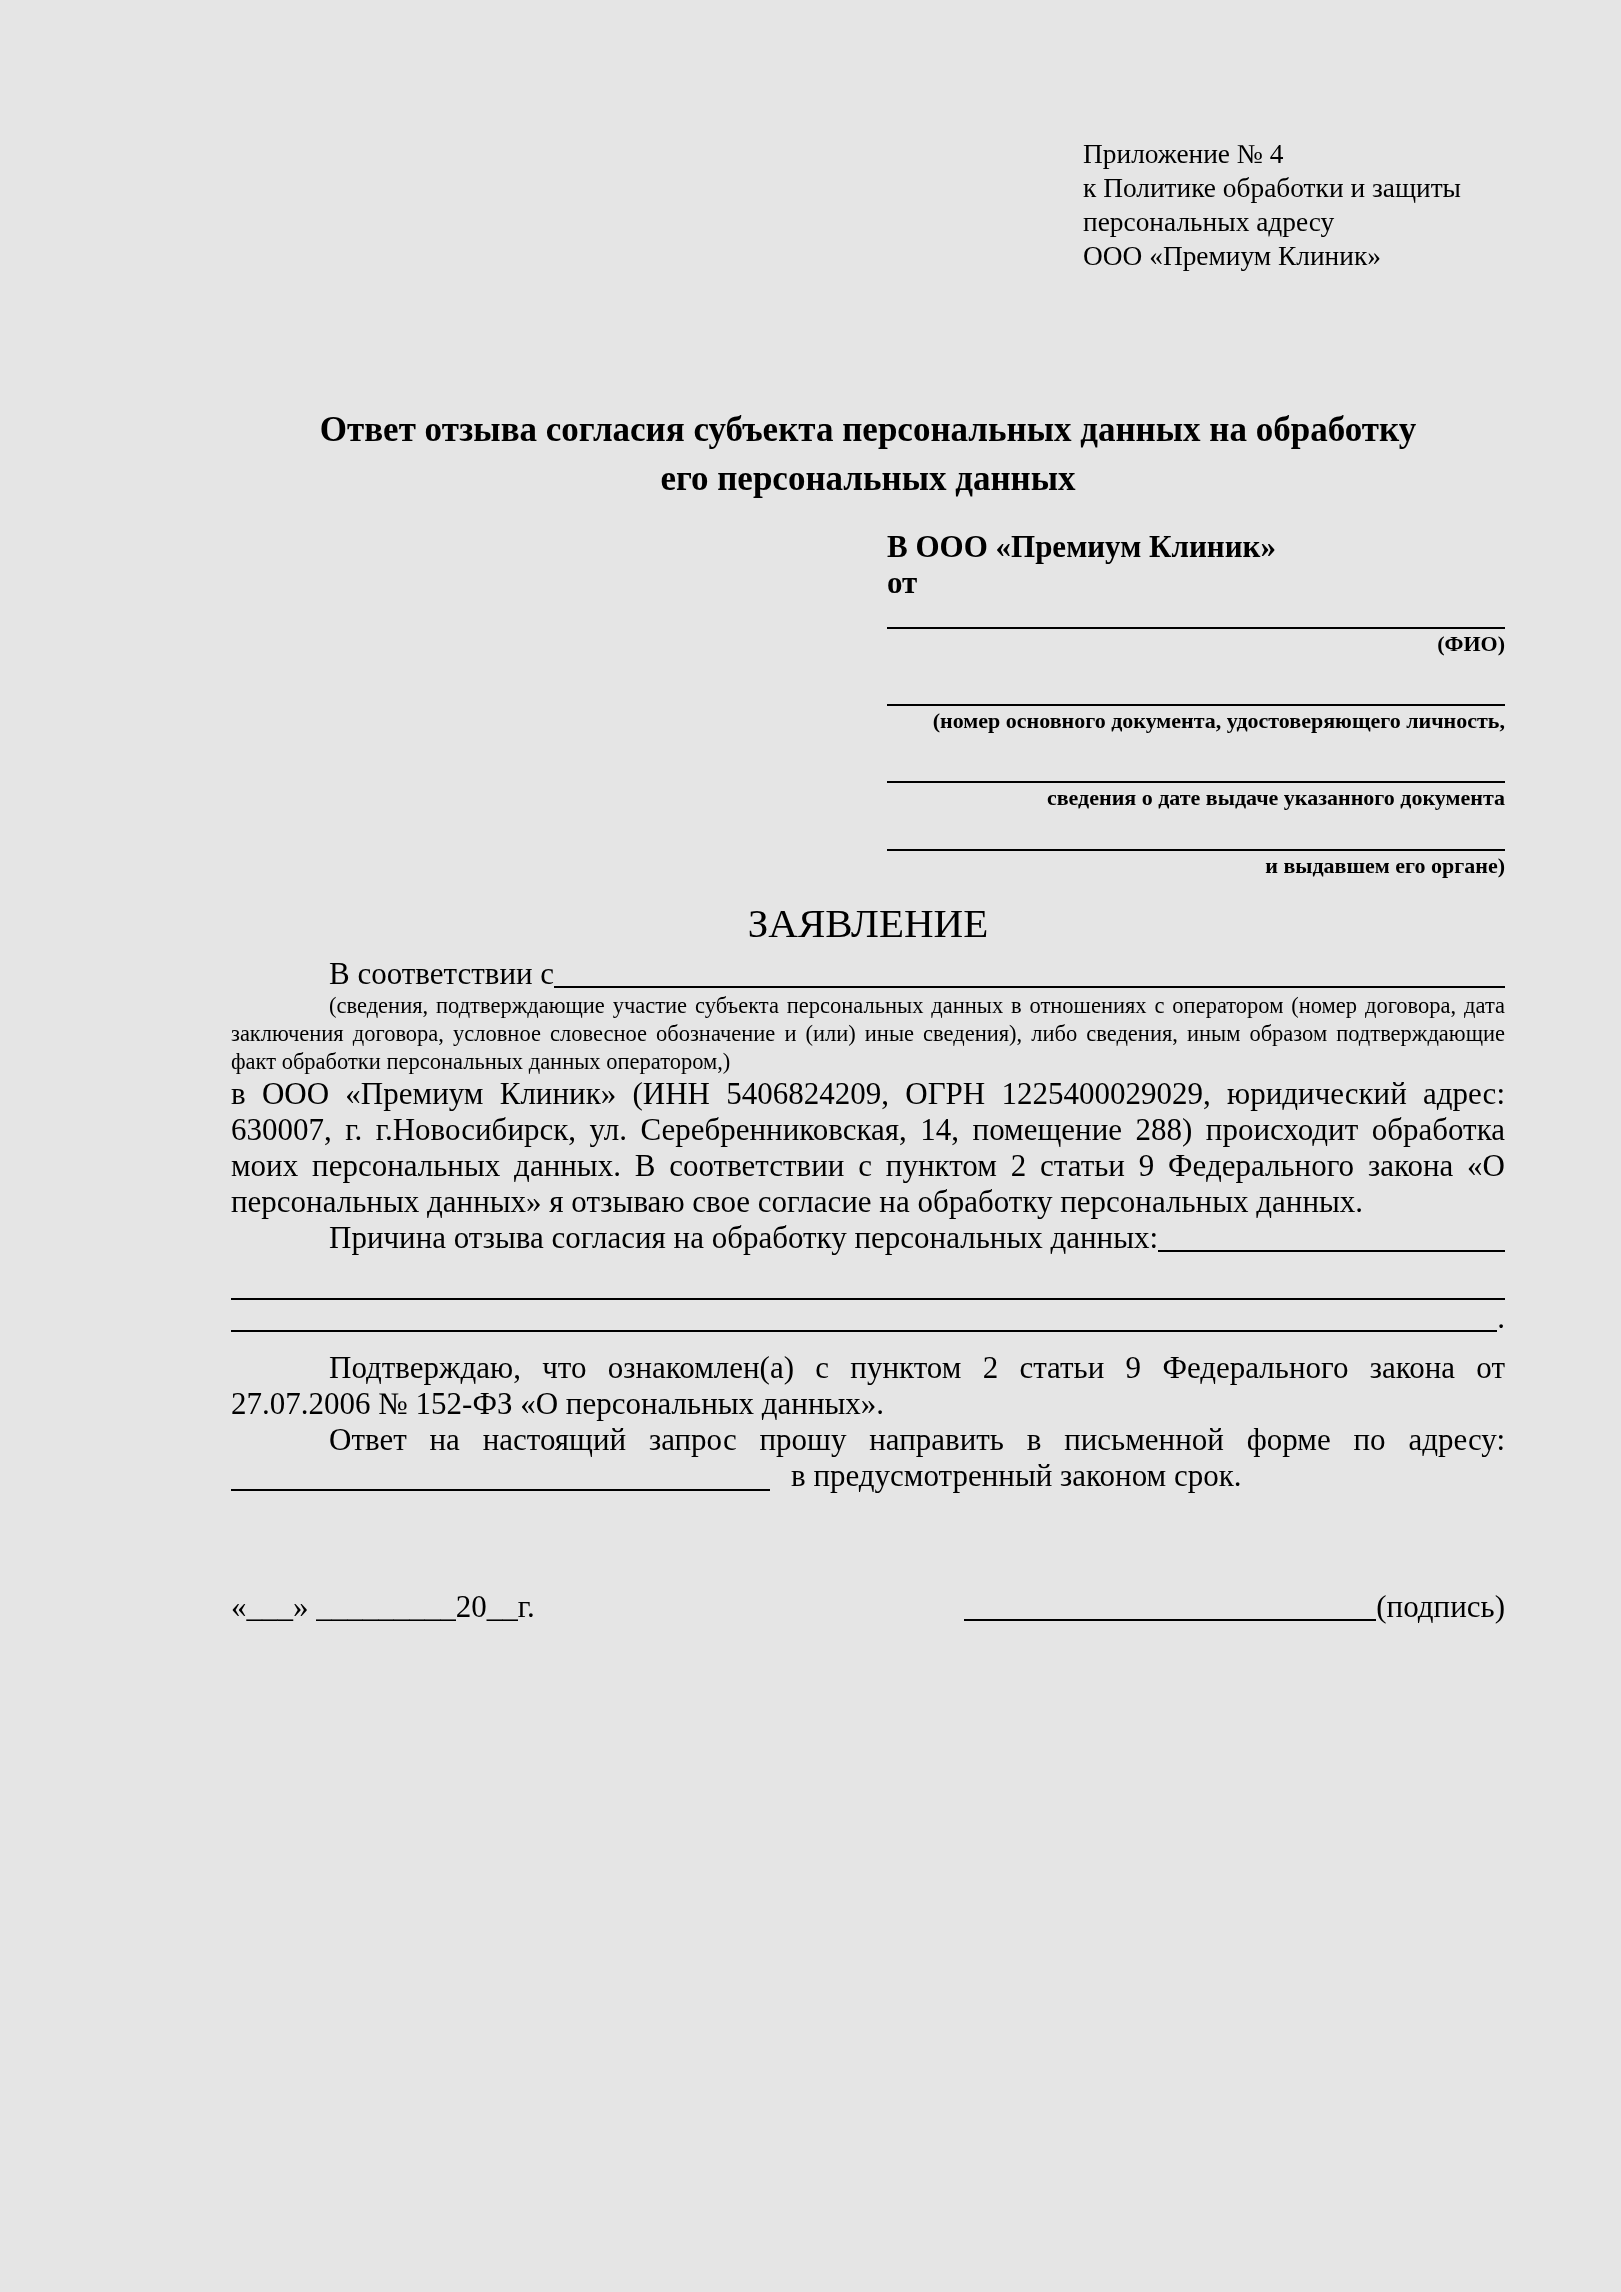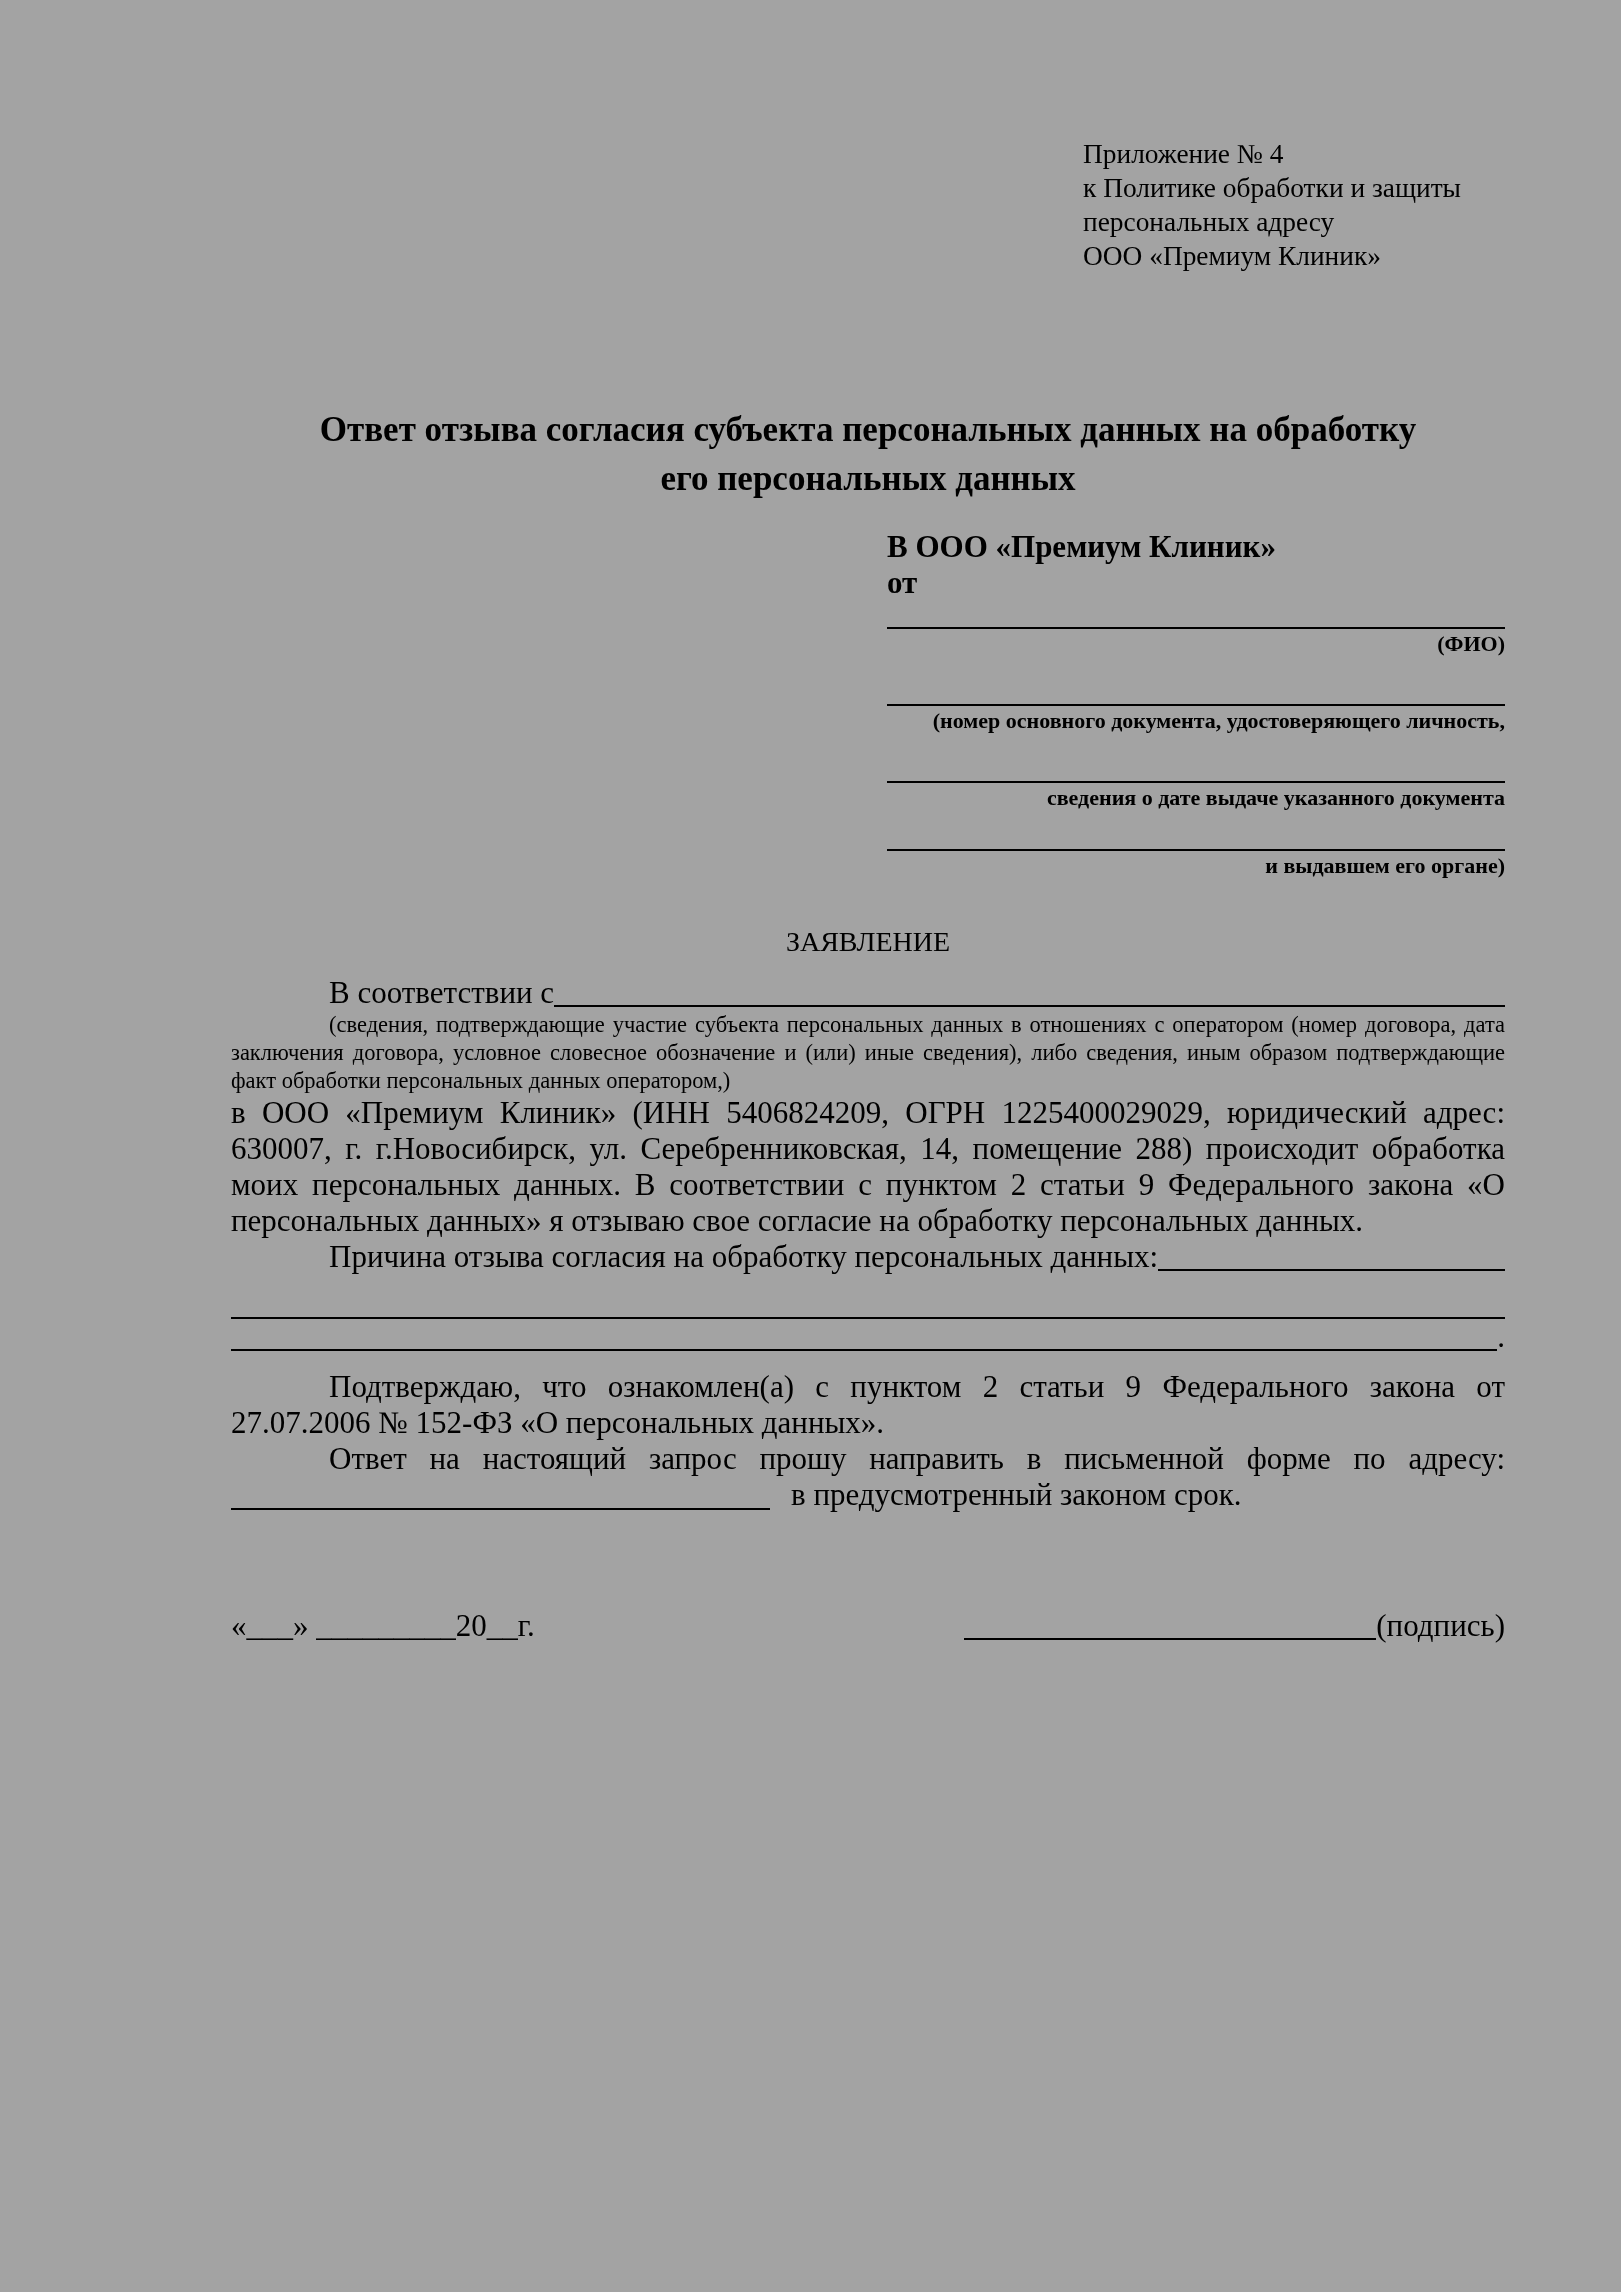--- a/index.html
+++ b/index.html
@@ -4,21 +4,21 @@
 <style>
   html, body {
     margin: 0;
     padding: 0;
     background: #ffffff;
   }
   .page {
     position: relative;
     width: 1621px;
     height: 2293px;
-    background: #a3a3a3;
+    background: #e5e5e5;
     color: #000000;
     font-family: "Liberation Serif", "DejaVu Serif", serif;
     font-size: 31px;
     line-height: 36px;
     box-sizing: border-box;
     padding: 137px 116px 0 231px;
     overflow: hidden;
   }
   
   .appendix {
@@ -50,23 +50,23 @@
   .addressee .f2 { margin-top: 24.5px; height: 21.6px; }
   .addressee .f3 { margin-top: 24.5px; height: 21.6px; }
   .addressee .f4 { margin-top: 15.7px; height: 21.6px; }
   .field-caption {
     text-align: right;
     font-size: 22px;
     line-height: 29px;
   }
   
   .statement-heading {
-    margin-top: 44px;
+    margin-top: 25px;
     text-align: center;
-    font-size: 28px;
+    font-size: 41px;
     line-height: 36px;
   }
   .write-row {
     display: flex;
     align-items: flex-end;
   }
   .write-row .prefix { white-space: nowrap; }
   .write-row .fill {
     flex: 1 1 auto;
     border-bottom: 2.9px solid #000;

